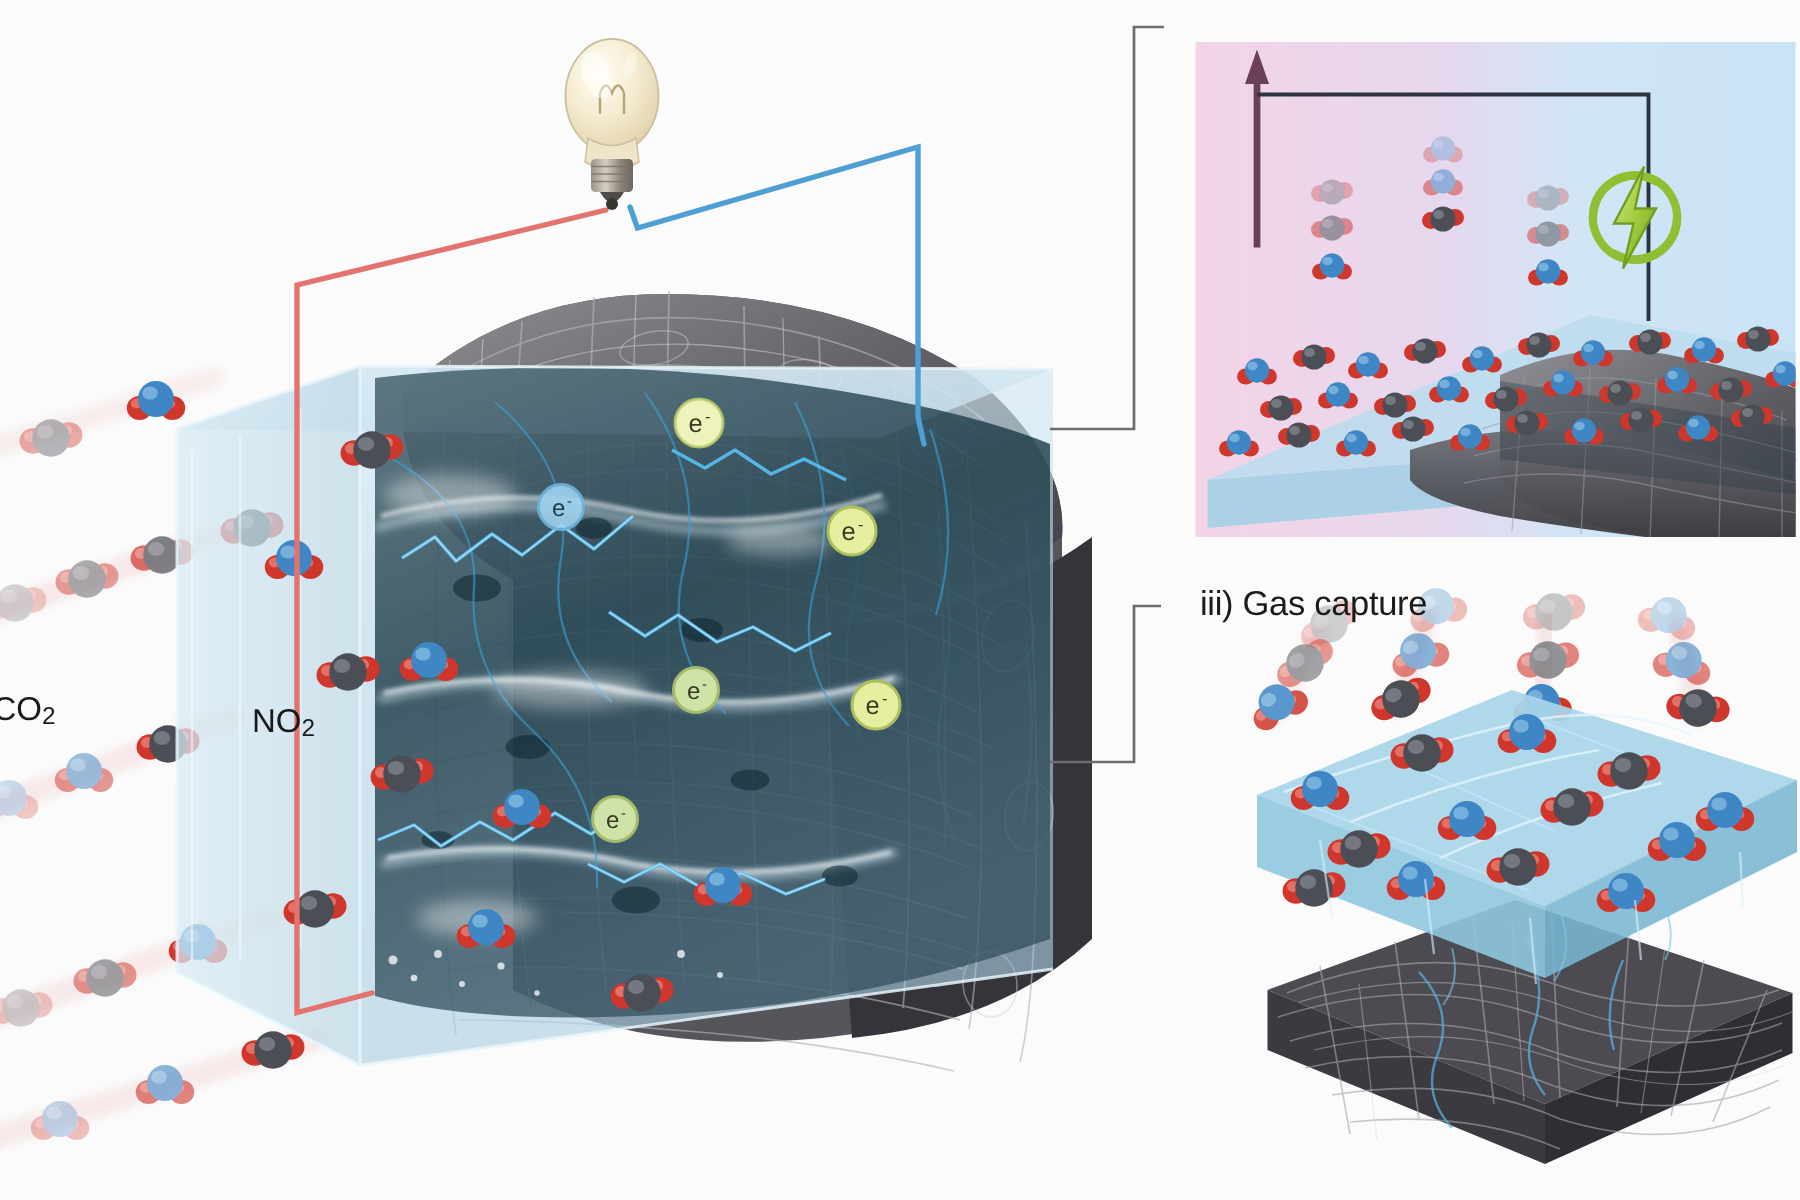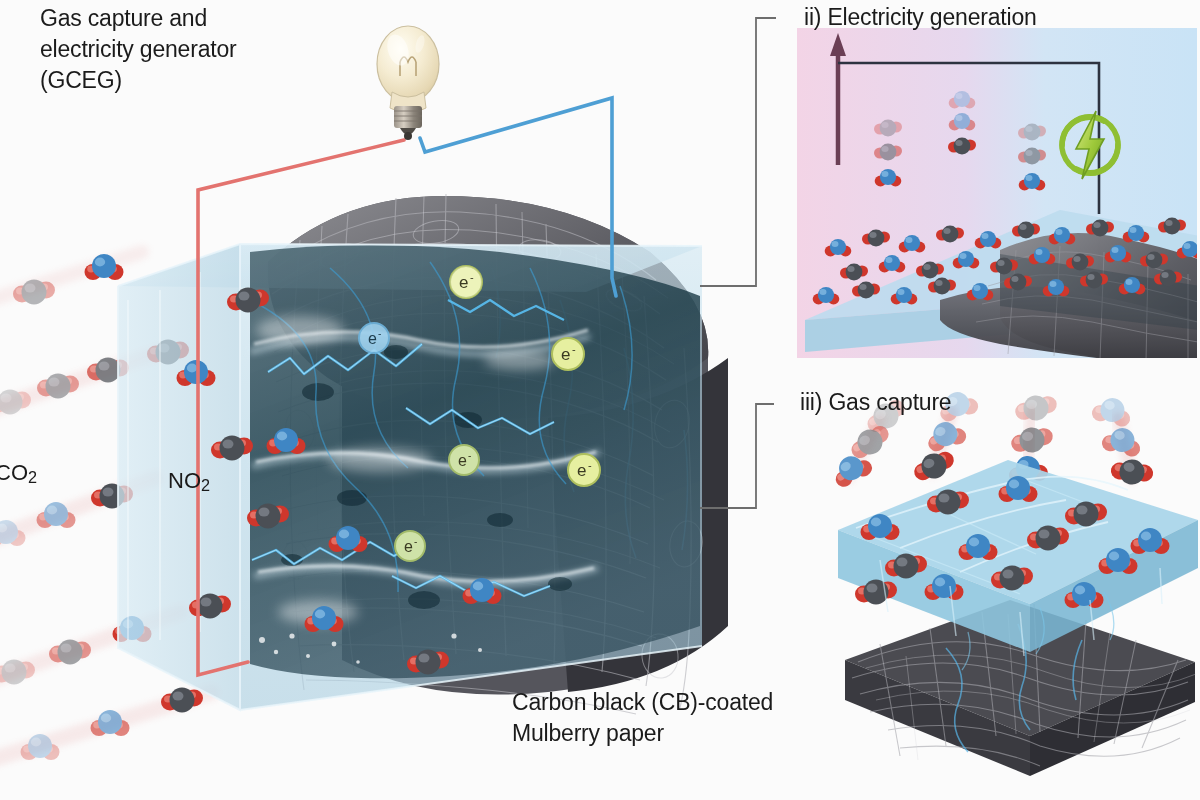--- a/index.html
+++ b/index.html
@@ -662,29 +662,23 @@
       <g stroke="#7a736a" stroke-width="1" opacity="0.85">
         <line x1="22" y1="97" x2="50" y2="97"></line>
         <line x1="22" y1="102" x2="50" y2="102"></line>
         <line x1="22" y1="107" x2="50" y2="107"></line>
       </g>
       <path d="M28,114 q8,14 16,0 z" fill="#4e4a45"></path>
       <circle cx="36" cy="122" r="4" fill="#3a3733"></circle>
     </g>
   </svg>
 
-  <div class="lbl" id="label-gceg">Gas capture and
-electricity generator
-(GCEG)</div>
-
-
-  <div class="lbl" id="label-cb">Carbon black (CB)-coated
-Mulberry paper</div>
-
-  <div class="lbl" id="label-ii">ii) Electricity generation</div>
+
+
+
 
   <div class="lbl" id="label-iii">iii) Gas capture</div>
 
   <div class="molname" id="label-co2"><span>CO</span><span class="sub">2</span></div>
 
   <div class="molname" id="label-no2"><span>NO</span><span class="sub">2</span></div>
 
 </div>
 
 </body></html>

